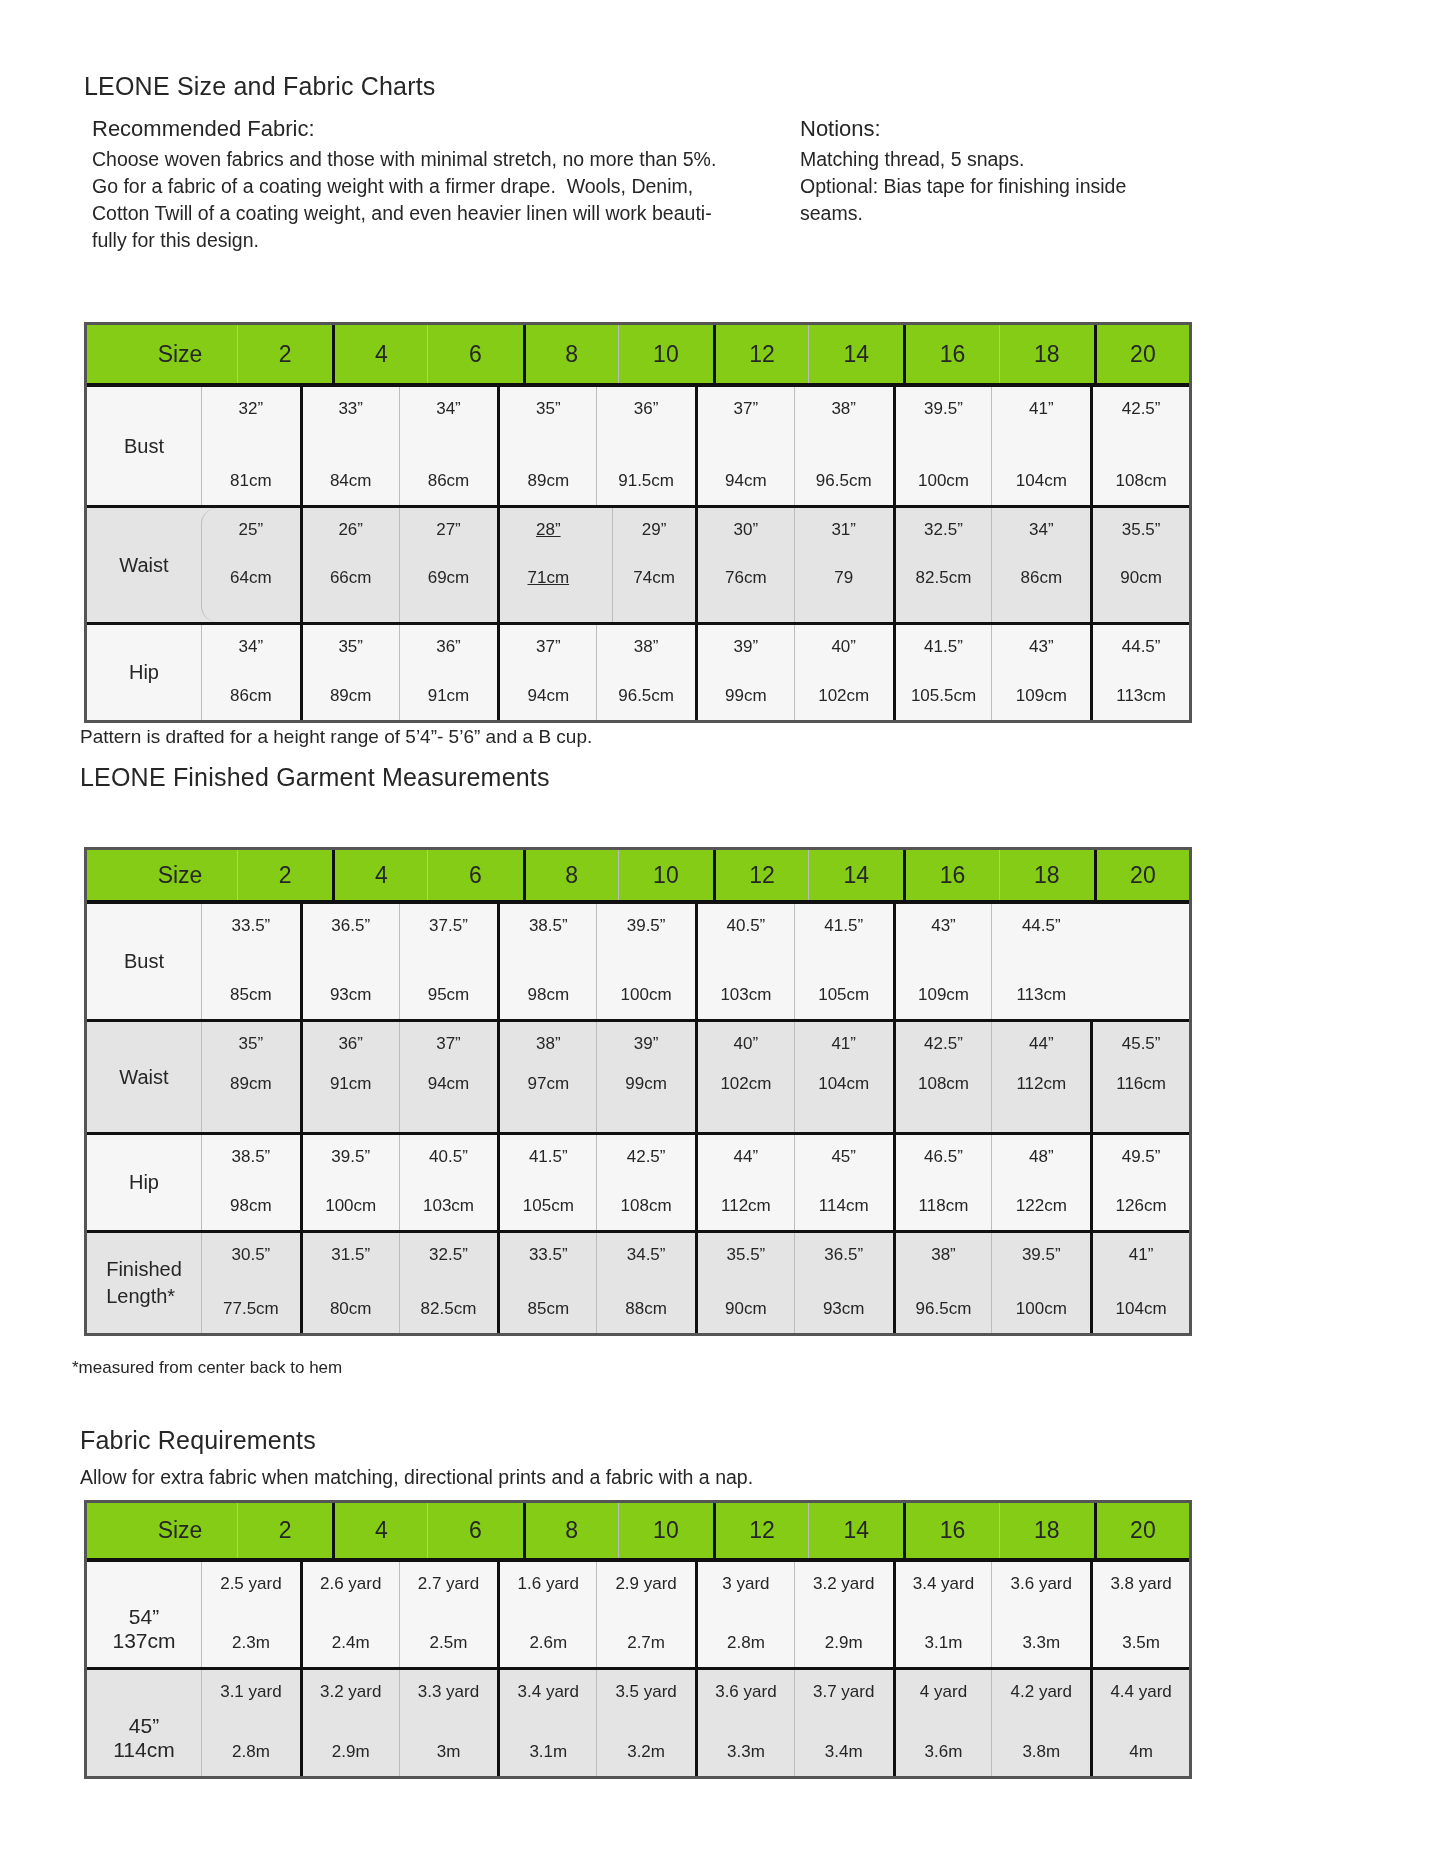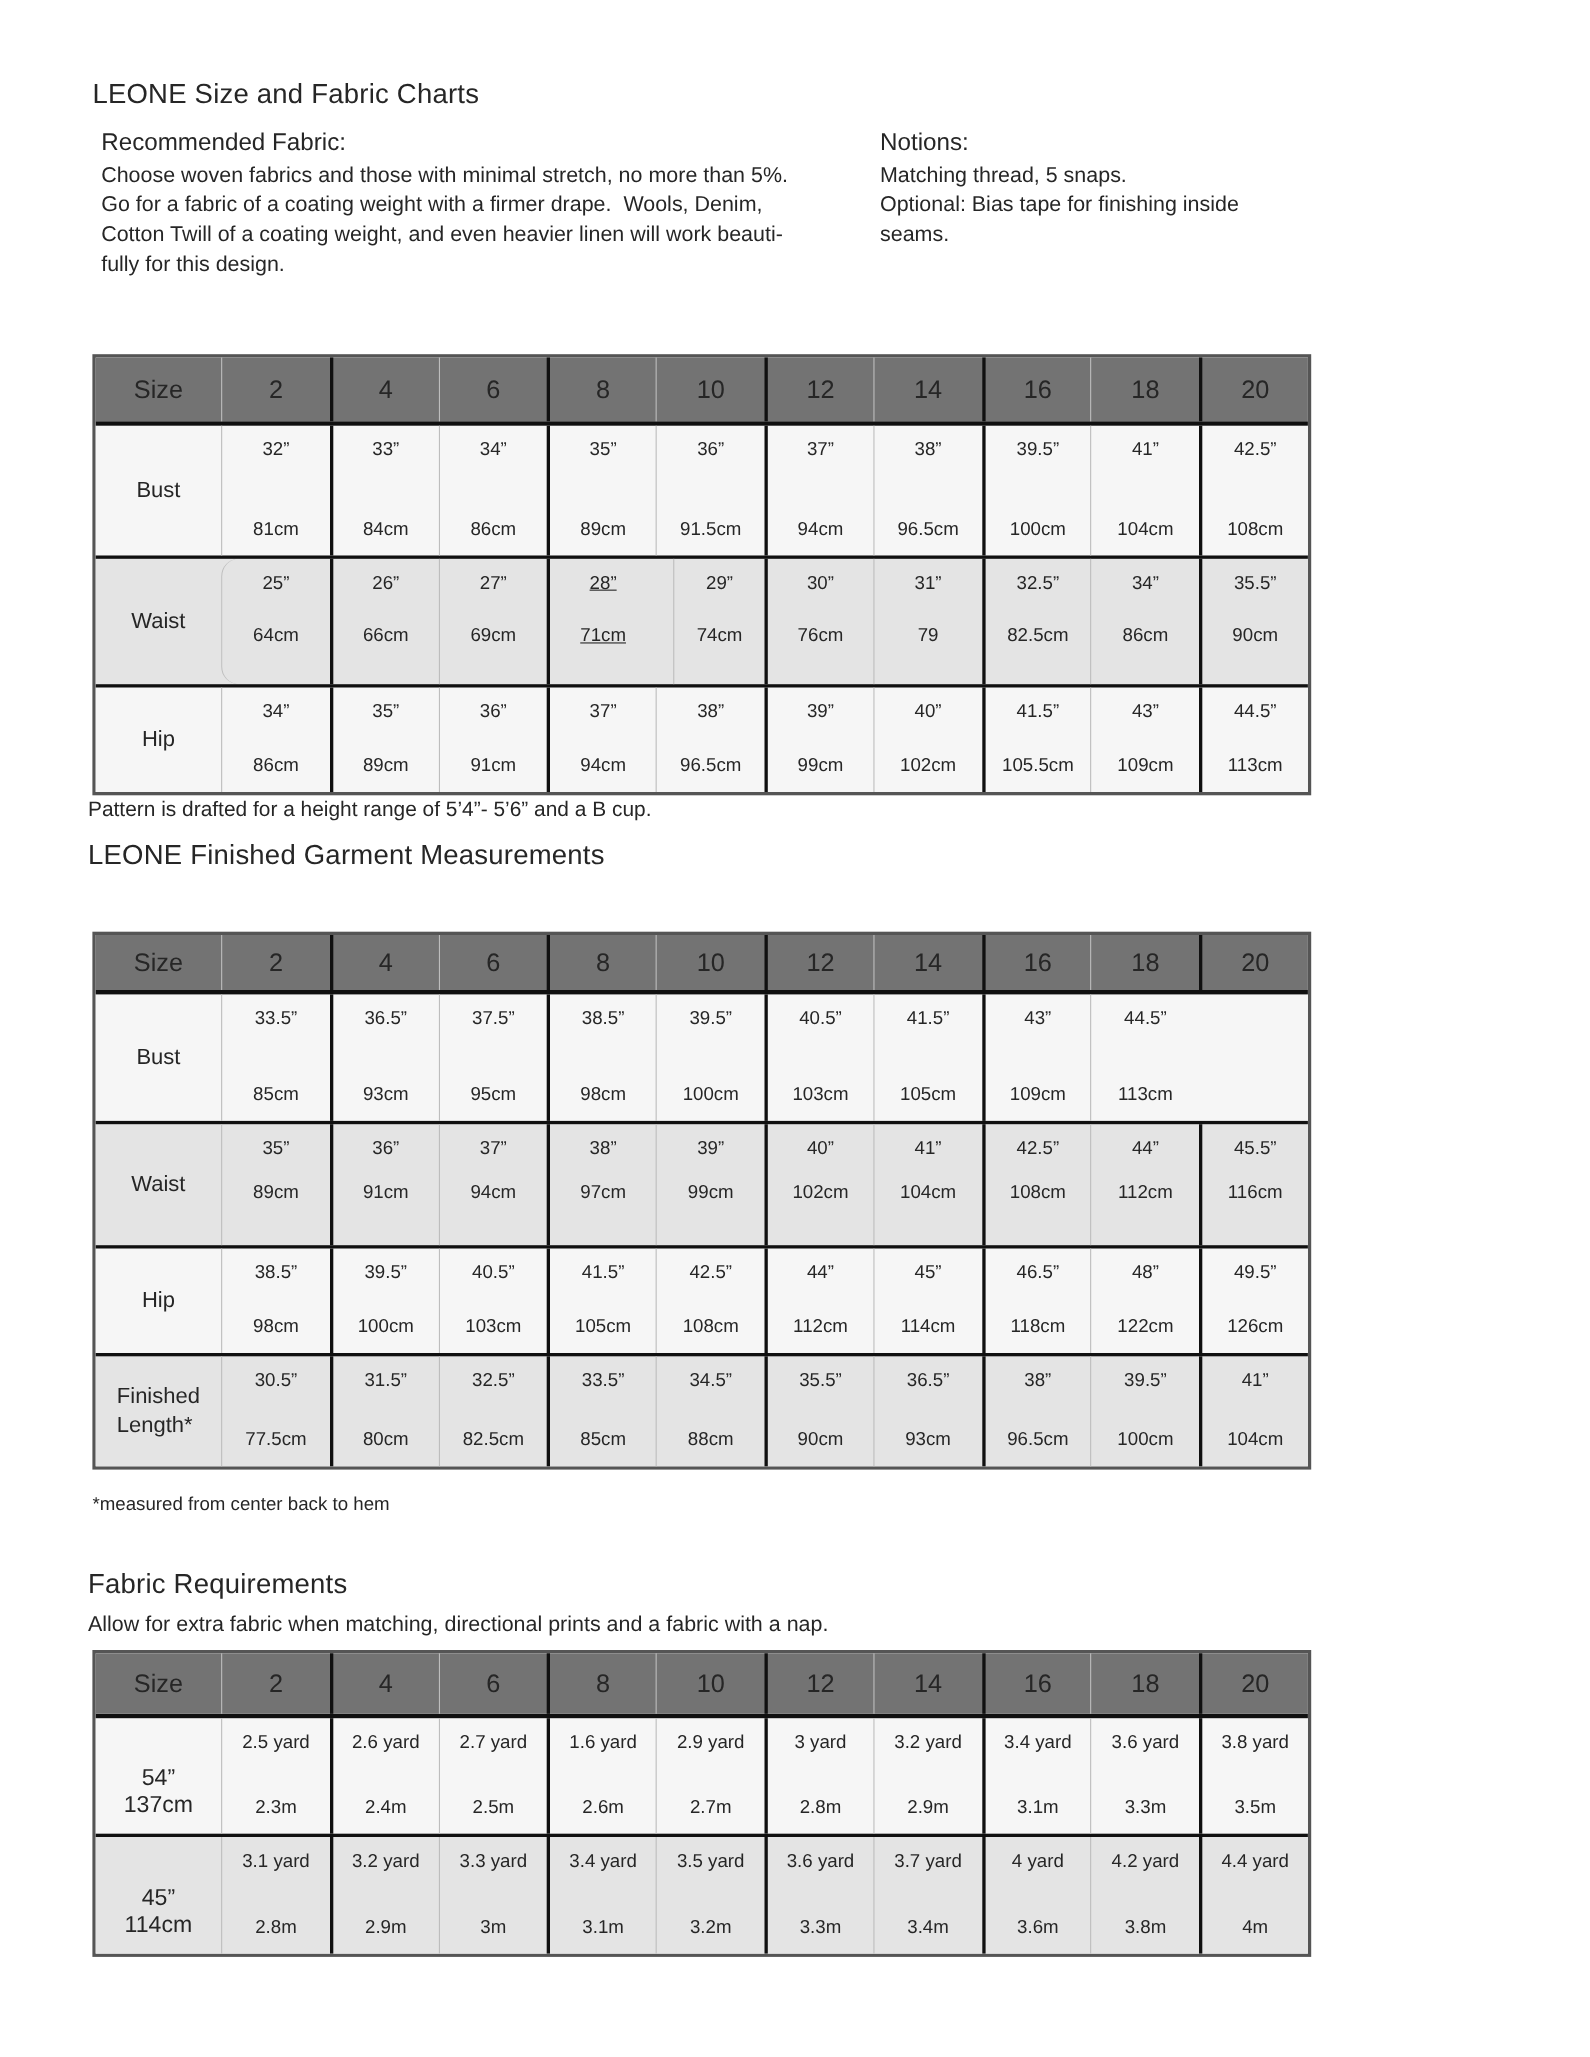--- a/index.html
+++ b/index.html
@@ -15,21 +15,21 @@
   .main-title{font-size:25px;letter-spacing:.2px;}
   .sec-head{font-size:22px;}
   .body-text{font-size:19.5px;line-height:27px;white-space:pre-wrap;}
   .note{font-size:19px;}
   .footnote{font-size:17px;}
   .sub{font-size:19.5px;}
 
   
   .tbl{width:1108px;border:3px solid #555555;box-sizing:border-box;}
   .trow{display:grid;grid-template-columns:114px repeat(10,1fr);}
-  .trow.head{background:#737373;}
+  .trow.head{background:#84cc16;padding-left:36px;}
   .trow.body{border-top:3px solid #101010;}
   .trow.body.first{border-top:4px solid #101010;}
   .light{background:#f6f6f6;}
   .shade{background:#e4e4e4;}
   .cell{box-sizing:border-box;min-width:0;}
   .cell.thin{border-left:1px solid #bdbdbd;}
   .cell.thick{border-left:3px solid #101010;}
   .hcell{display:flex;align-items:center;justify-content:center;font-size:23px;}
   .lcell{display:flex;align-items:center;justify-content:center;font-size:20px;text-align:center;}
   .lcell .lblock{width:fit-content;margin:0 auto;text-align:left;line-height:27px;}
@@ -411,21 +411,21 @@
           <div class="">39.5”</div>
           <div class="">100cm</div>
         </div>
         <div class="cell dcell thick">
           <div class="">41”</div>
           <div class="">104cm</div>
         </div>
       </div>
     </div>
 
-  <div class="abs footnote" style="left:84px;top:1358px;">*measured from center back to hem</div>
+  <div class="abs footnote" style="left:72px;top:1358px;">*measured from center back to hem</div>
 
   <div class="abs main-title" style="left:80px;top:1426px;">Fabric Requirements</div>
   <div class="abs sub" style="left:80px;top:1466px;">Allow for extra fabric when matching, directional prints and a fabric with a nap.</div>
 
   <div class="abs tbl" style="left:84px;top:1500px;">
       <div class="trow head" style="height: 55px;">
         <div class="cell hcell">Size</div>
         <div class="cell hcell thin">2</div>
         <div class="cell hcell thick">4</div>
         <div class="cell hcell thin">6</div>

